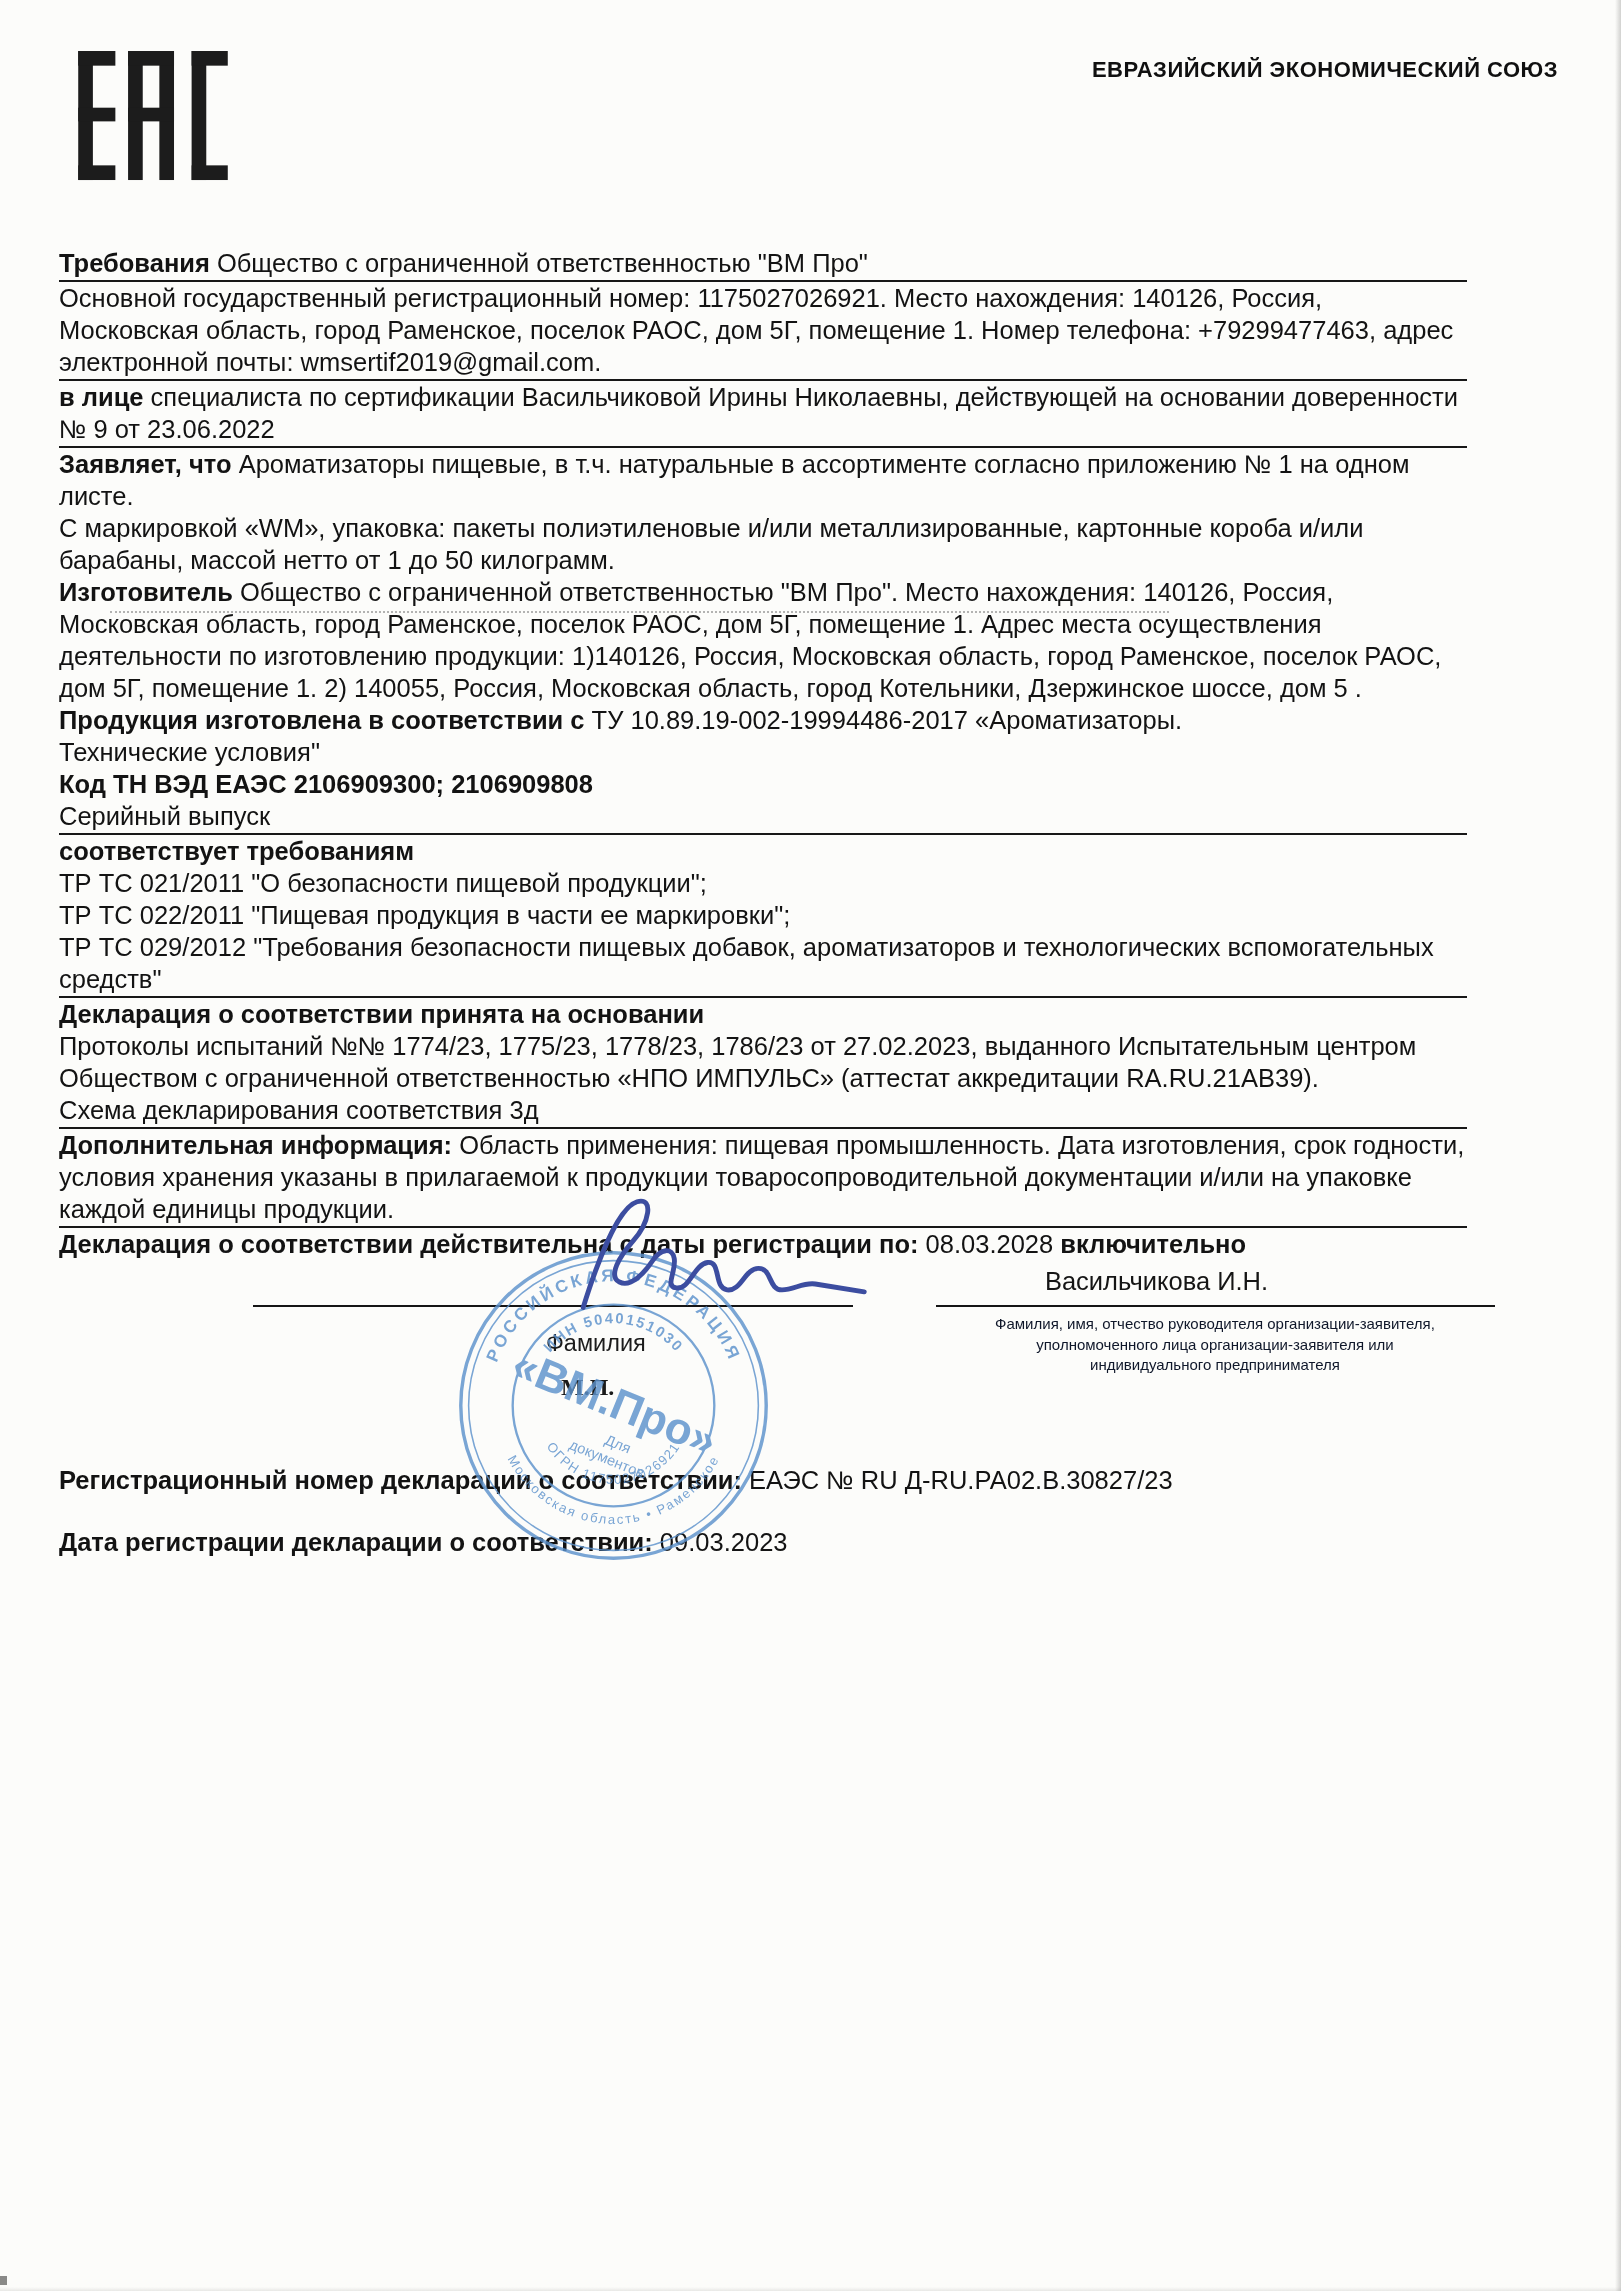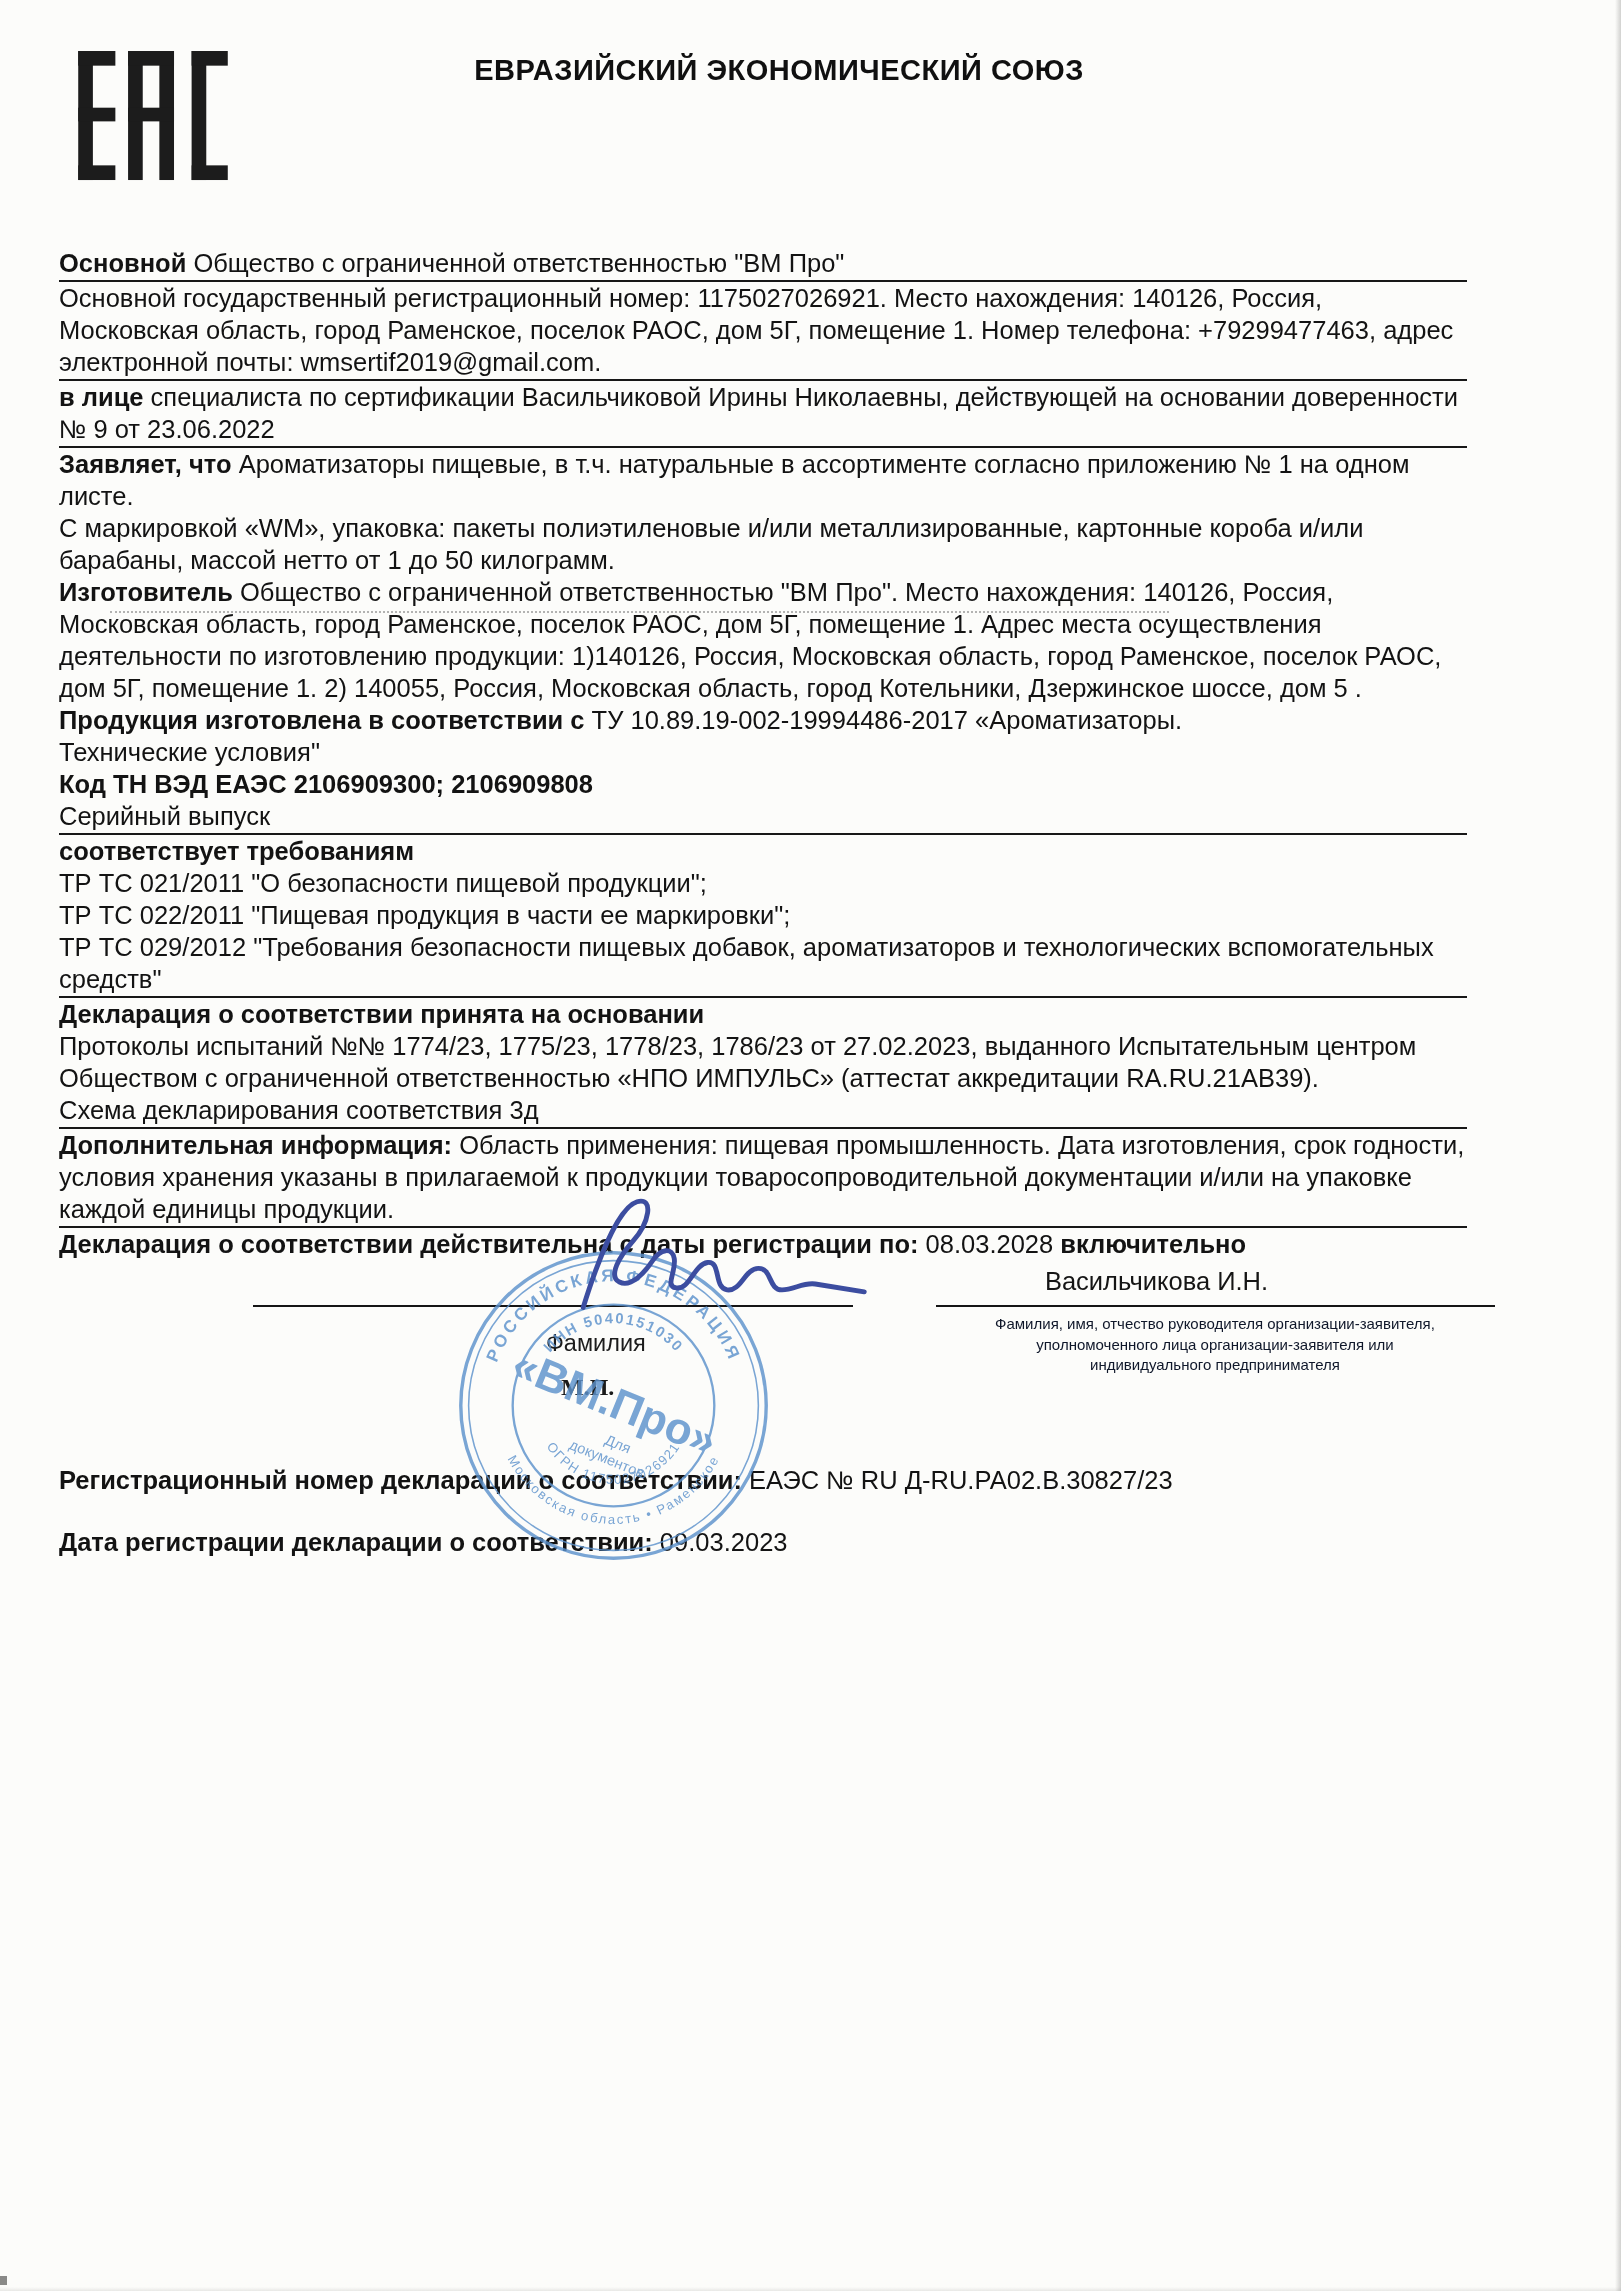--- a/index.html
+++ b/index.html
@@ -10,22 +10,22 @@
   }
   .edge-right{position:absolute; right:0; top:0; width:5.9px; height:100%;
     background:linear-gradient(to left, rgba(130,130,128,.35), rgba(255,255,255,0));}
   .edge-bottom{position:absolute; left:0; bottom:0; width:100%; height:4.9px;
     background:linear-gradient(to top, rgba(150,150,148,.25), rgba(255,255,255,0));}
   .corner-mark{position:absolute; left:0; top:2276px; width:6.9px; height:8.8px; background:#8a8a88;}
 
   .eac-logo{position:absolute; left:78px; top:51px;}
 
   .title{
-    position:absolute; left:0; top:53px; width:1558px; text-align:center;
-    font-weight:700; font-size:29px; line-height:34px; letter-spacing:0.5px; color:#101010;
+    position:absolute; left:0; top:53px; width:1558px; text-align:right;
+    font-weight:700; font-size:22px; line-height:34px; letter-spacing:0.5px; color:#101010;
   }
 
   .doc{position:absolute; left:59px; top:247px; width:1408px;}
   .doc p{margin:0; font-size:25.5px; line-height:32px;}
   .doc p b{font-weight:700;}
   .u{border-bottom:2.9px solid #171717; padding-bottom:1px;}
 
   .dots{position:absolute; left:51px; top:364px; width:1059px; height:0;
     border-top:2.9px dotted rgba(70,70,70,.40);}
 
@@ -71,21 +71,21 @@
     </g>
   </svg>
 
   <div class="title">
     <div>ЕВРАЗИЙСКИЙ ЭКОНОМИЧЕСКИЙ СОЮЗ</div>
   </div>
 
   <div class="doc">
     <div class="dots"></div>
 
-    <p class="u"><b>Основной</b><span> Общество с ограниченной ответственностью "ВМ Про"</span></p>
+    <p class="u"><b>Требования</b><span> Общество с ограниченной ответственностью "ВМ Про"</span></p>
 
     <p class="u">Основной государственный регистрационный номер: 1175027026921. Место нахождения: 140126, Россия, Московская область, город Раменское, поселок  РАОС, дом 5Г, помещение 1. Номер телефона: +79299477463, адрес электронной почты: wmsertif2019@gmail.com.</p>
 
     <p class="u"><b>в лице</b><span> специалиста по сертификации Васильчиковой Ирины Николаевны, действующей на основании доверенности № 9 от  23.06.2022</span></p>
 
     <p><b>Заявляет, что</b><span> Ароматизаторы пищевые, в т.ч. натуральные  в ассортименте согласно приложению № 1 на одном листе.</span></p>
 
     <p>С маркировкой «WM», упаковка: пакеты полиэтиленовые и/или металлизированные, картонные короба и/или барабаны, массой нетто от 1 до 50 килограмм.</p>
 
     <p><b>Изготовитель</b><span> Общество с ограниченной ответственностью "ВМ Про". Место нахождения: 140126, Россия, Московская область, город Раменское, поселок  РАОС, дом 5Г, помещение 1. Адрес места осуществления деятельности по изготовлению продукции: 1)140126, Россия, Московская область, город Раменское, поселок РАОС, дом 5Г, помещение 1. 2) 140055, Россия, Московская область, город Котельники, Дзержинское шоссе, дом 5 .</span></p>

